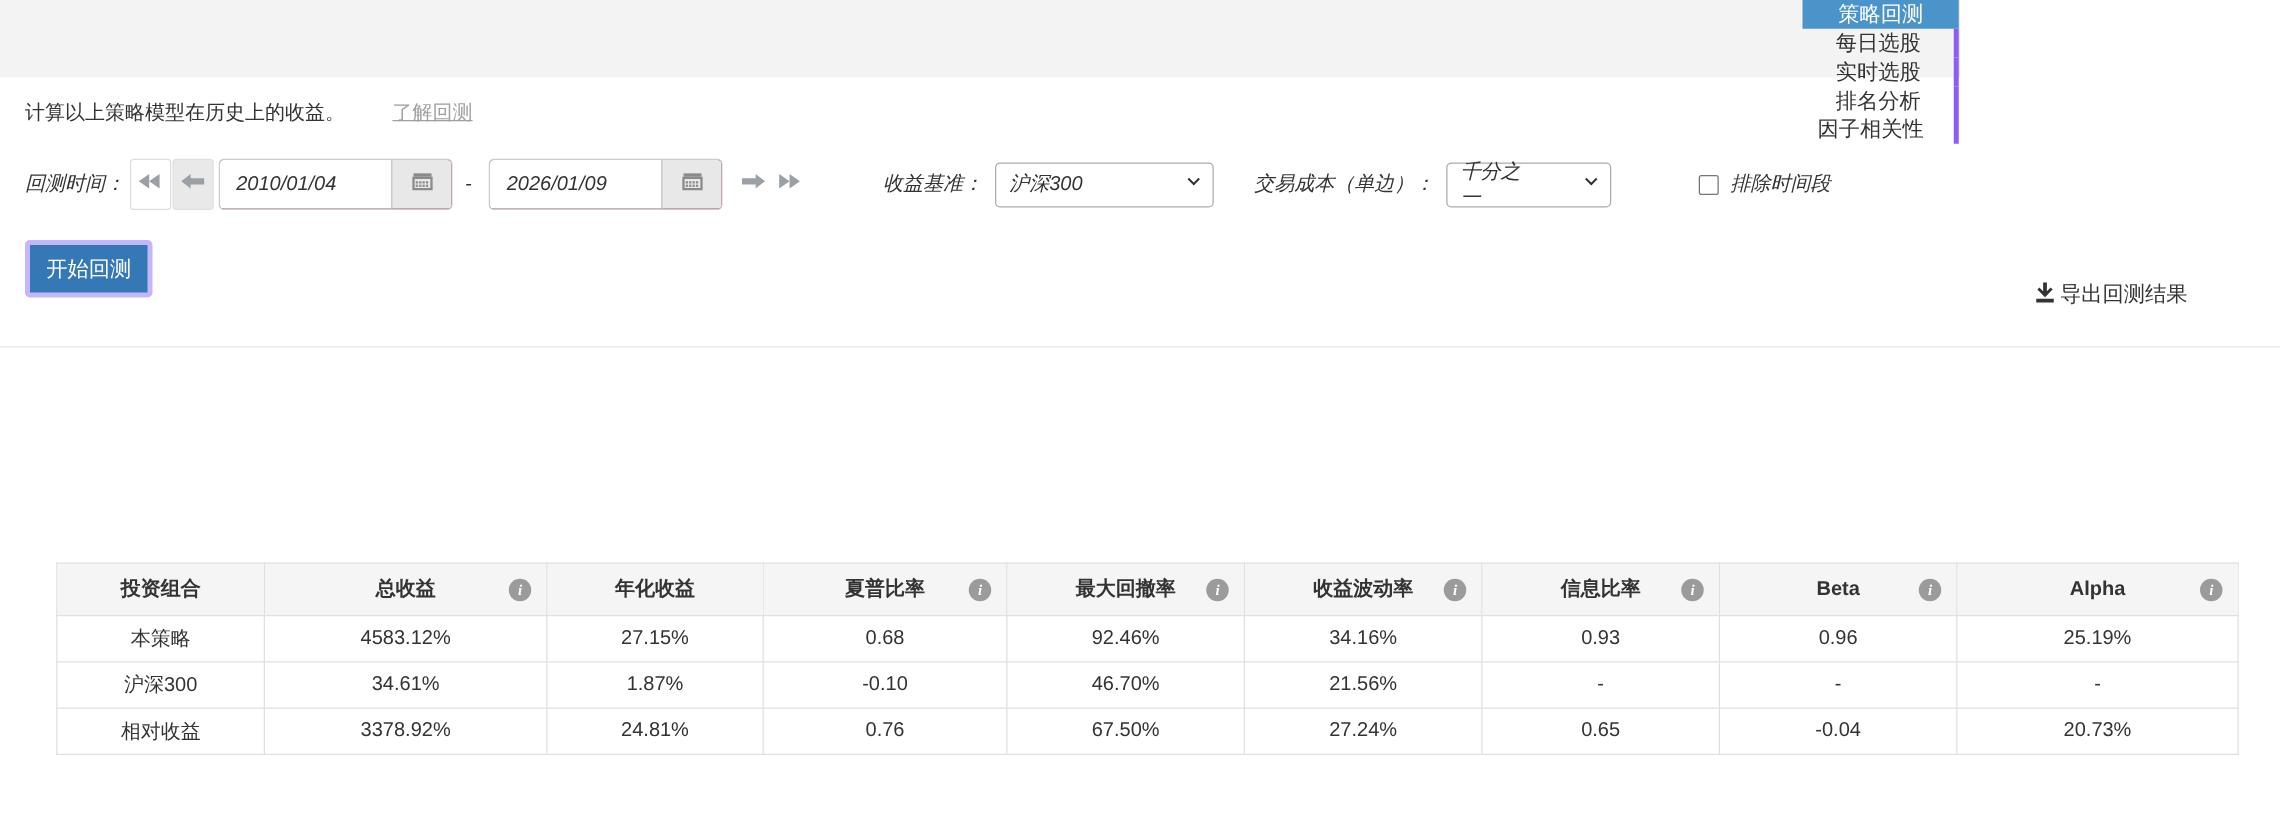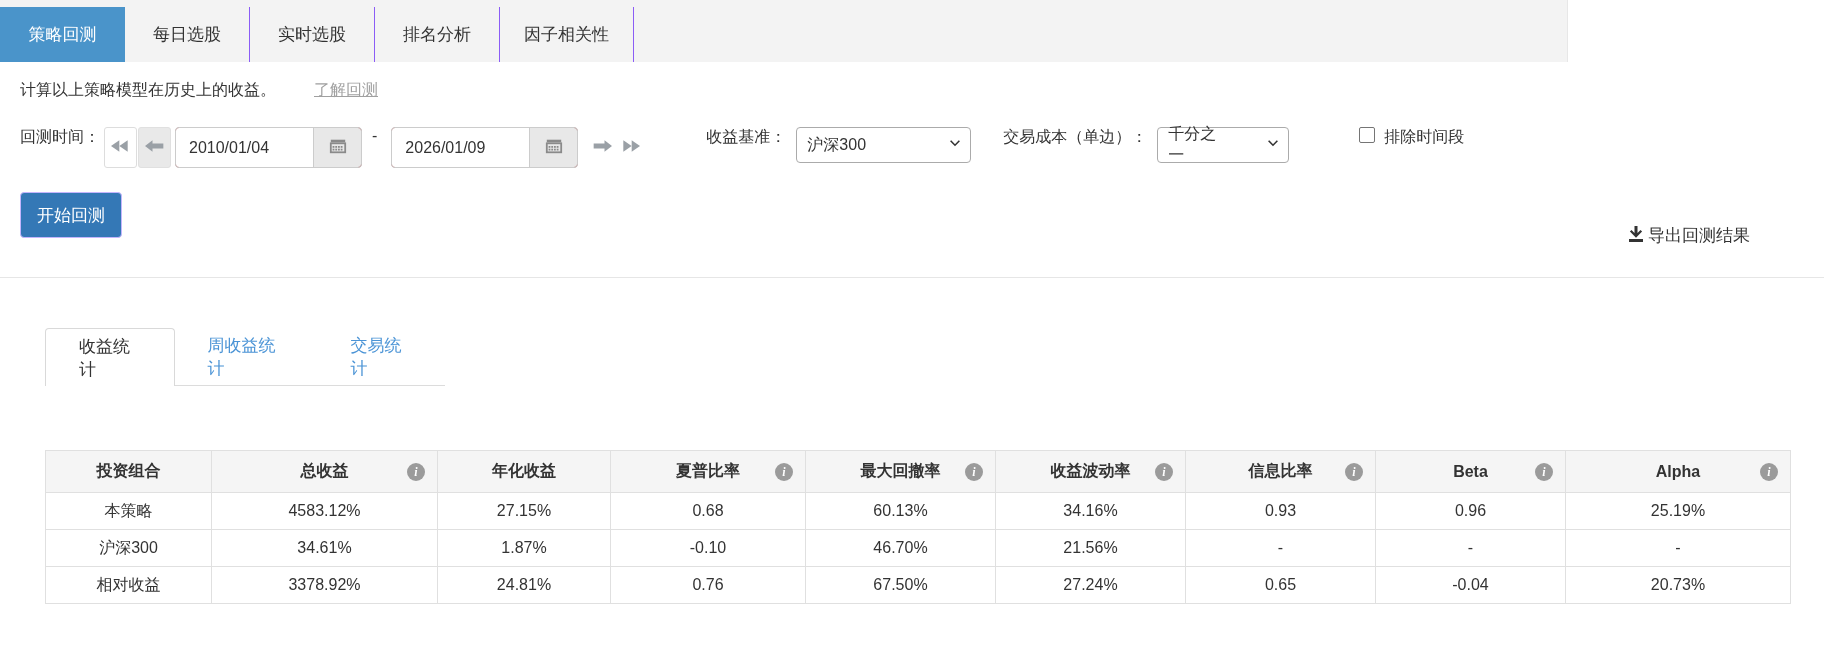--- a/index.html
+++ b/index.html
@@ -3,33 +3,33 @@
 <meta charset="utf-8">
 <style>
   * { margin:0; padding:0; box-sizing:border-box; }
   html,body { width:1824px; height:672px; background:#fff;
     font-family:"Liberation Sans","DejaVu Sans",sans-serif; color:#333; }
   .page { position:relative; width:1824px; height:672px; overflow:hidden; background:#fff; }
 
   
   .tabbar { position:absolute; left:0; top:0; width:1568px; height:62px;
     background:#f3f3f3; border-right:1px solid #e7e7e7;
-    display:flex; align-items:flex-end; }
+    display:flex; align-items:flex-end;flex-direction:column; }
   .mtab { height:55px; min-width:125px; padding:0 24px; display:flex; align-items:center;
     justify-content:center; font-size:17px; color:#333; cursor:pointer; }
-  .mtab.sep { border-right:1px solid #8b5cf6; }
+  .mtab.sep { border-right:4px solid #8b5cf6; }
   .mtab.active { background:#4a94ca; color:#fff; border-right:none; }
 
   
   .desc-row { position:absolute; left:20px; top:80px; display:flex; align-items:baseline; font-size:16px;justify-content:center; }
   .desc-link { margin-left:38px; color:#a0a0a0; text-decoration:underline; cursor:pointer; }
 
   
   .controls-row { position:absolute; left:20px; top:127px; height:41px;
-    display:flex; font-size:16px; }
+    display:flex; align-items:center; font-size:16px;font-style:italic; }
   .lbl { white-space:nowrap; }
   .nav-btn { width:33px; height:41px; display:flex; align-items:center; justify-content:center;
     cursor:pointer; border-radius:3px; }
   .nav-btn.boxed-white { background:#fff; border:1px solid #ddd; margin-left:4px; }
   .nav-btn.boxed-gray { background:#e9e9e9; border:1px solid #e0e0e0; margin-left:1px; }
   .nav-arrow { width:24px; height:41px; display:flex; align-items:center; justify-content:center; cursor:pointer; }
   .date-group { display:flex; align-items:stretch; height:41px; margin-left:4px;
     border:1px solid #ccc; border-radius:4px; overflow:hidden; background:#7f1d1d; }
   .date-input { width:137px; padding-left:13px; display:flex; align-items:center;
     font-size:16px; color:#333; background:#fff; }
@@ -41,21 +41,21 @@
     padding:0 8px 0 10px; font-size:16px; }
   .sel-benchmark { width:175px; margin-left:10px; }
   .sel-cost { width:132px; margin-left:10px;gap:44px; }
   .gap-a { margin-left:64px; } .gap-b { margin-left:32px; } .gap-c { margin-left:70px; }
   .checkbox { width:16px; height:16px; border:1px solid #757575; border-radius:2px;
     background:#fff; cursor:pointer; flex:none; }
   .cb-label { margin-left:9px; }
 
   
   .run-btn { position:absolute; left:20px; top:192px; width:102px; height:46px;
-    background:#3478b6; border:1px solid #c4b5fd; border-radius:4px; color:#fff;
+    background:#3478b6; border:4px solid #c4b5fd; border-radius:4px; color:#fff;
     font-size:17px; display:flex; align-items:center; justify-content:center; cursor:pointer; }
   .export-link { position:absolute; right:74px; top:224px; display:flex; 
     font-size:17px; color:#333; cursor:pointer; }
   .export-link svg { margin-right:2px; }
 
   .divider { position:absolute; left:0; top:277px; width:1824px; height:0;
     border-top:1px solid #e6e6e6; }
 
   
   .rtabs { position:absolute; left:45px; top:328px; width:400px; height:58px;
@@ -214,25 +214,20 @@
             <path d="M8.5 2h3v7l3-3 1.6 1.6L10 13.7 3.9 7.6 5.5 6l3 3z"></path>
             <rect x="3" y="15" width="14" height="3"></rect>
           </g>
         </svg>
     </span>
     <span>导出回测结果</span>
   </div>
 
   <div class="divider"></div>
 
-  <div class="rtabs" id="result-tabbar">
-      <div class="rtab active">收益统计</div>
-      <div class="rtab">周收益统计</div>
-      <div class="rtab">交易统计</div>
-    </div>
 
   <table class="stats">
     <thead id="stats-head">
         <tr>
           <th class="c0"><span>投资组合</span></th>
           <th class="c1"><span>总收益</span><span class="info-icon">i</span></th>
           <th class="c2"><span>年化收益</span></th>
           <th class="c3"><span>夏普比率</span><span class="info-icon">i</span></th>
           <th class="c4"><span>最大回撤率</span><span class="info-icon">i</span></th>
           <th class="c5"><span>收益波动率</span><span class="info-icon">i</span></th>
@@ -240,21 +235,21 @@
           <th class="c7"><span>Beta</span><span class="info-icon">i</span></th>
           <th class="c8"><span>Alpha</span><span class="info-icon">i</span></th>
         </tr>
       </thead>
     <tbody id="stats-body">
         <tr>
           <td>本策略</td>
           <td>4583.12%</td>
           <td>27.15%</td>
           <td>0.68</td>
-          <td>60.13%</td>
+          <td>92.46%</td>
           <td>34.16%</td>
           <td>0.93</td>
           <td>0.96</td>
           <td>25.19%</td>
         </tr>
         <tr>
           <td>沪深300</td>
           <td>34.61%</td>
           <td>1.87%</td>
           <td>-0.10</td>

